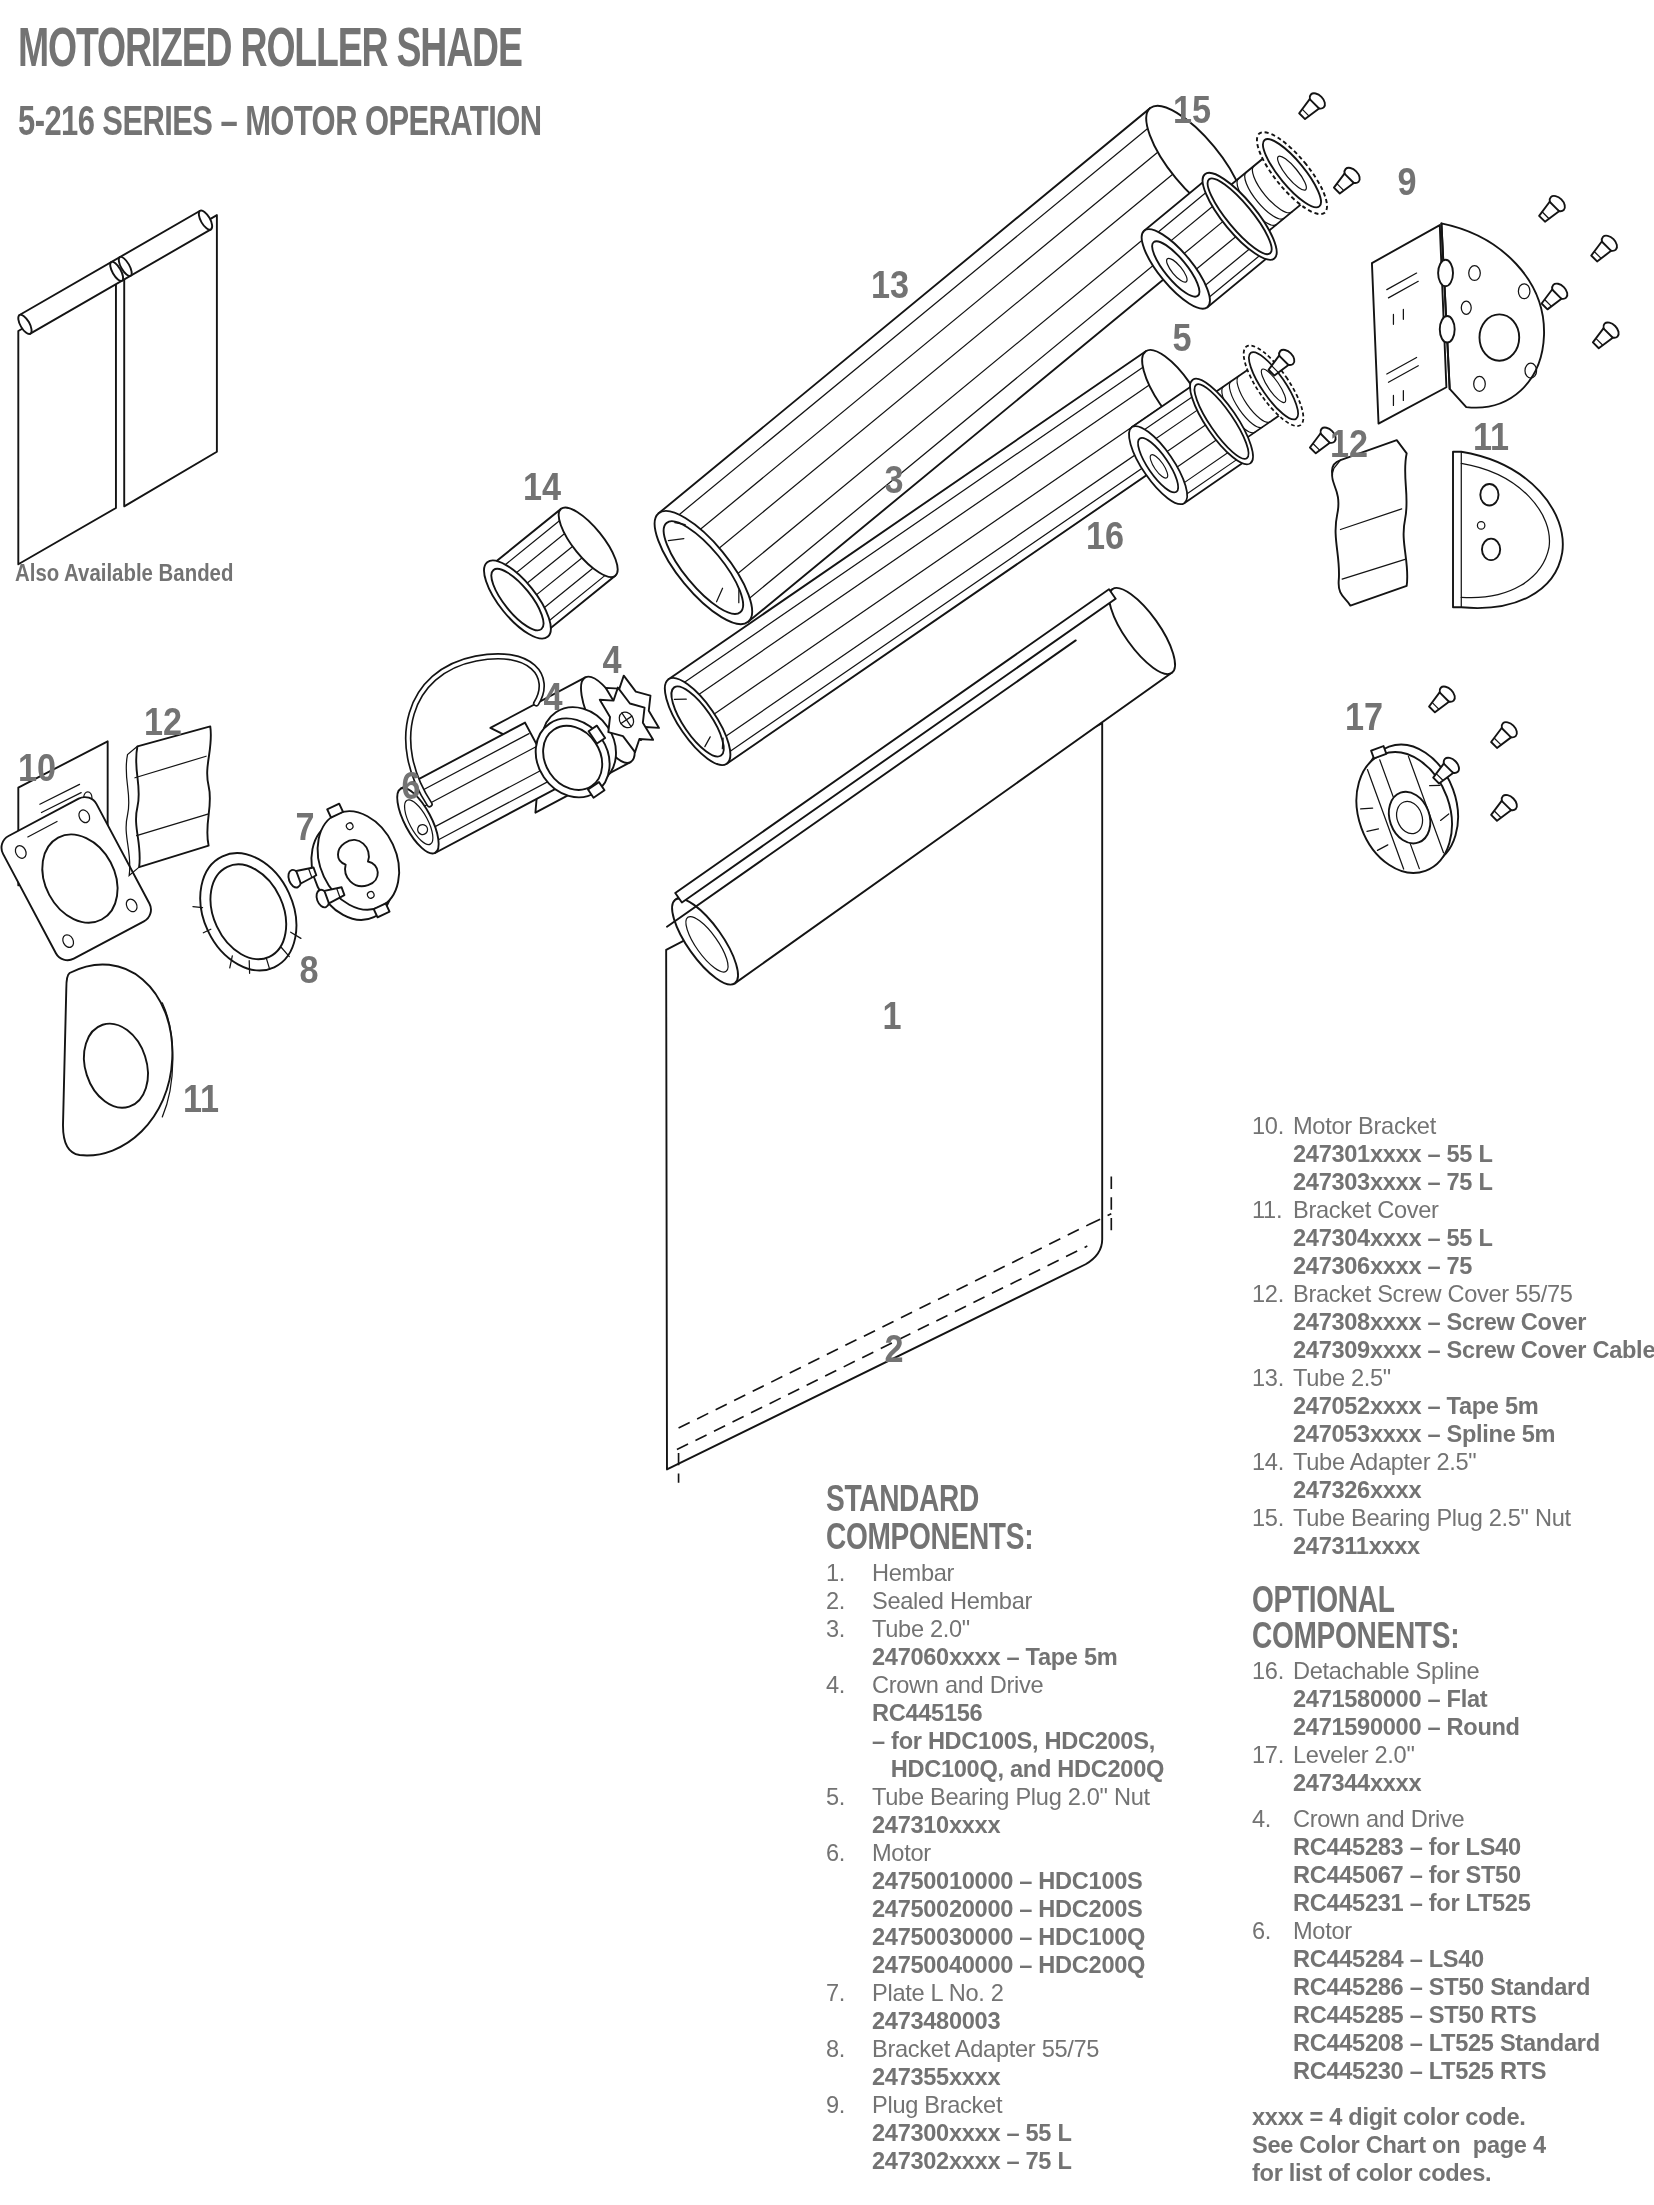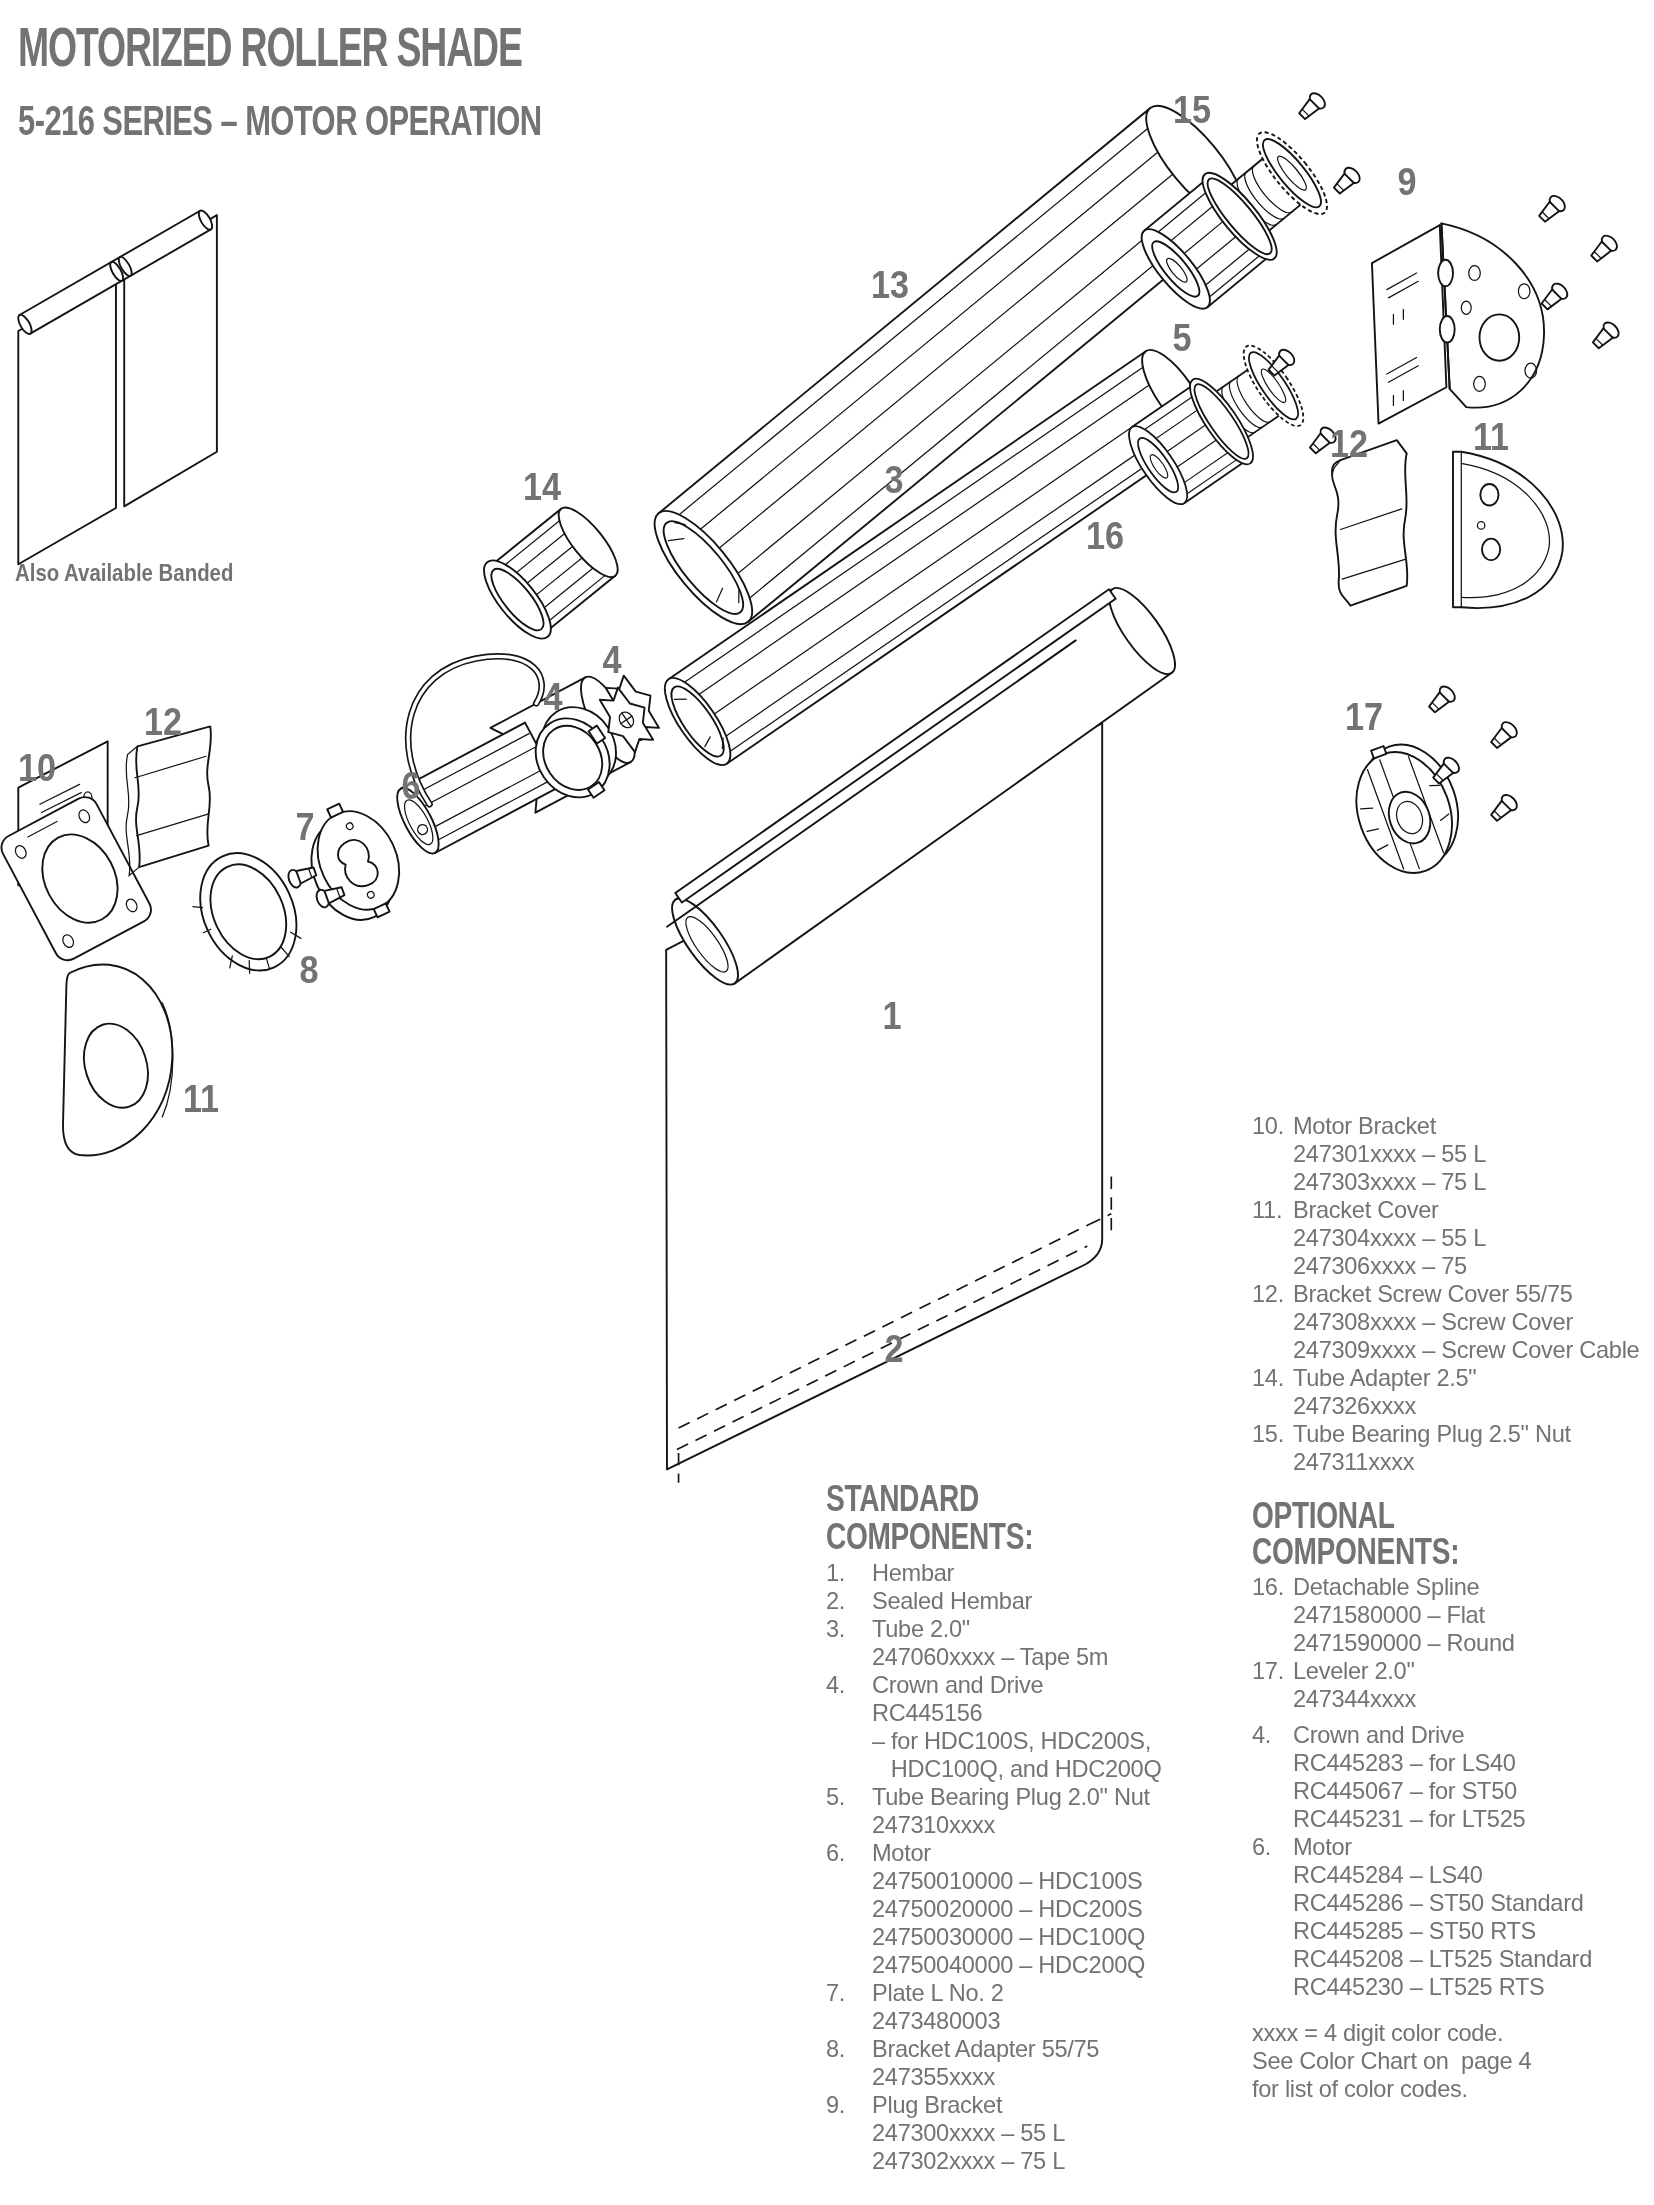--- a/index.html
+++ b/index.html
@@ -20,21 +20,21 @@
       transform:scaleX(.78);transform-origin:0 0;white-space:nowrap;}
   .col-heading.optional{line-height:36px;margin-top:21.5px;}
   .parts-list{list-style:none;margin:3.3px 0 0 0;padding:0;font-size:23.6px;line-height:28px;
       letter-spacing:-0.3px;}
   .parts-list.tight{margin-top:0;}
   .parts-list.gap{margin-top:8.3px;}
   .pl-item{display:flex;}
   .pl-num{flex:0 0 46px;}
   .col-right .pl-num{flex:0 0 41px;}
   .pl-body{flex:1;}
-  .pl-line{white-space:pre;}
+  .pl-line{white-space:pre;font-weight:bold;}
   .footnote{margin-top:18px;font-size:23.6px;line-height:28px;letter-spacing:-0.3px;}
   svg .ln{fill:none;stroke:#141414;stroke-width:2.3;stroke-linejoin:round;stroke-linecap:round;}
   svg .fw{fill:#fff;stroke:#141414;stroke-width:2.3;stroke-linejoin:round;}
   svg .dt{fill:none;stroke:#141414;stroke-width:1.5;stroke-linecap:round;}
   svg .dash{fill:none;stroke:#141414;stroke-width:2;stroke-dasharray:15 10;}
 </style>
 </head>
 <body>
 
 <div id="page">
@@ -422,20 +422,28 @@
         </li>
         <li class="pl-item">
           <span class="pl-num">12.</span>
           <div class="pl-body">
             <div class="pl-name">Bracket Screw Cover 55/75</div>
             <div class="pl-line">247308xxxx – Screw Cover</div>
             <div class="pl-line">247309xxxx – Screw Cover Cable</div>
           </div>
         </li>
         <li class="pl-item">
+          <span class="pl-num">13.</span>
+          <div class="pl-body">
+            <div class="pl-name">Tube 2.5"</div>
+            <div class="pl-line">247052xxxx – Tape 5m</div>
+            <div class="pl-line">247053xxxx – Spline 5m</div>
+          </div>
+        </li>
+        <li class="pl-item">
           <span class="pl-num">14.</span>
           <div class="pl-body">
             <div class="pl-name">Tube Adapter 2.5"</div>
             <div class="pl-line">247326xxxx</div>
           </div>
         </li>
         <li class="pl-item">
           <span class="pl-num">15.</span>
           <div class="pl-body">
             <div class="pl-name">Tube Bearing Plug 2.5" Nut</div>

